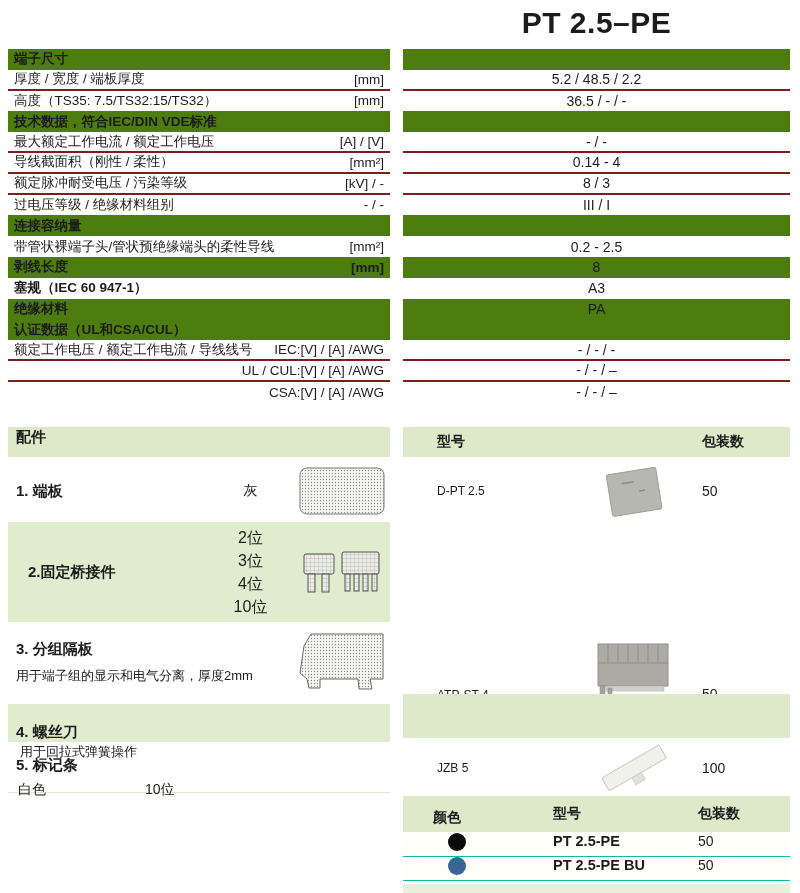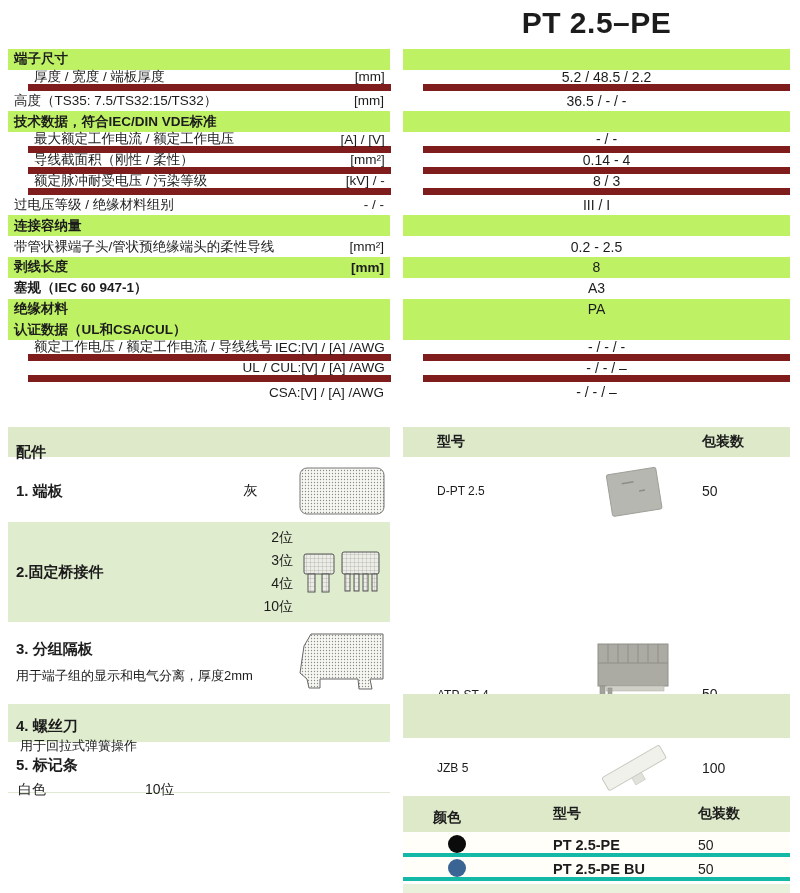--- a/index.html
+++ b/index.html
@@ -6,64 +6,64 @@
   body{width:800px;height:893px;background:#fff;font-family:"Liberation Sans","DejaVu Sans",sans-serif;color:#1c1c1c;}
   .page{position:relative;width:800px;height:893px;overflow:hidden;}
   .title{position:absolute;top:6px;left:403px;width:387px;text-align:center;font-size:30px;font-weight:bold;letter-spacing:.5px;}
   
   .spec{position:absolute;top:49px;left:8px;width:782px;}
   .row{display:flex;height:20.8px;box-sizing:border-box;}
   .lcell{width:382px;display:flex;justify-content:space-between;align-items:center;box-sizing:border-box;padding:0 6px;}
   .gap{width:13px;}
   .rcell{width:387px;display:flex;justify-content:center;align-items:center;font-size:14px;box-sizing:border-box;}
   .lbl,.unit{font-size:13.5px;white-space:nowrap;}
-  .sec .lcell,.sec .rcell{background:#bef264;}
+  .sec .lcell,.sec .rcell{background:#4d7c0f;}
   .sec .lbl,.sec .unit{font-weight:bold;}
   .bold .lbl{font-weight:bold;}
-  .bd .lcell,.bd .rcell{border-bottom:7px solid #7f1d1d;margin-left:20px;}
+  .bd .lcell,.bd .rcell{border-bottom:2px solid #7f1d1d;}
   
   .accbarL{position:absolute;left:8px;width:382px;background:#dde9c8;box-sizing:border-box;}
   .accbarR{position:absolute;left:403px;width:387px;background:#dde9c8;box-sizing:border-box;}
-  .acc-title{font-size:15px;font-weight:bold;padding:16px 0 0 8px;display:block;}
+  .acc-title{font-size:15px;font-weight:bold;padding:1px 0 0 8px;display:block;}
   .acc-headR{display:flex;align-items:center;}
   .acc-headR .hmodel{font-size:14px;font-weight:bold;padding-left:34px;flex:1;}
   .acc-headR .hpack{font-size:14px;font-weight:bold;width:88px;}
   .accL{position:absolute;left:8px;width:382px;box-sizing:border-box;}
   .accR{position:absolute;left:403px;width:387px;display:flex;align-items:center;box-sizing:border-box;}
   .green{background:#e0ecce;}
   .accL .iname{font-size:15px;font-weight:bold;}
   .accL .idesc{font-size:13px;}
   .r1{display:flex;align-items:center;}
   .r1 .iname{width:200px;padding-left:8px;box-sizing:border-box;}
   .r1 .mid{width:85px;text-align:center;font-size:14px;}
   .r1 .imgbox{width:97px;display:flex;justify-content:center;}
   .r2{display:flex;align-items:center;}
-  .r2 .txt{width:200px;padding-left:8px;box-sizing:border-box;}
+  .r2 .txt{width:200px;padding-left:20px;box-sizing:border-box;}
   .r2 .txt .idesc{margin-top:6px;}
-  .r2 .opts{width:85px;text-align:right;font-size:14px;line-height:23px;}
+  .r2 .opts{width:85px;text-align:center;font-size:16px;line-height:23px;}
   .r2 .imgbox{width:97px;display:flex;justify-content:center;}
   .r3{display:flex;align-items:center;}
   .r3 .txt{flex:1;padding-left:8px;box-sizing:border-box;}
   .r3 .txt .idesc{margin-top:8px;}
   .r3 .imgbox{width:100px;display:flex;justify-content:center;}
-  .r4 .iname{display:block;padding:13px 0 1px 8px;}
+  .r4 .iname{display:block;padding:19px 0 1px 8px;}
   .r4 .idesc{display:block;padding-left:12px;}
   .r5{border-bottom:1px solid #e0e8d2;}
   .r5 .iname{display:block;padding:3px 0 6px 8px;margin-top:8px;}
   .r5 .line2{display:flex;font-size:14px;padding-left:10px;}
   .r5 .line2 .c1{width:127px;}
   .accR .model{width:160px;padding-left:34px;font-size:12px;box-sizing:border-box;white-space:nowrap;}
   .accR .imgbox{flex:1;display:flex;justify-content:center;align-items:center;}
   .accR .pack{width:88px;font-size:14px;}
   
   .ordhead{position:absolute;left:403px;width:387px;top:796px;height:36px;background:#dde9c8;display:flex;align-items:center;box-sizing:border-box;}
   .ordhead .hc{width:150px;padding-left:30px;font-size:14px;font-weight:bold;box-sizing:border-box;margin-top:8px;}
   .ordhead .hm{width:145px;font-size:14px;font-weight:bold;}
   .ordhead .hp{flex:1;font-size:14px;font-weight:bold;}
-  .ordrow{position:absolute;left:403px;width:387px;height:24px;display:flex;align-items:flex-end;border-bottom:4px solid #14b8a6;box-sizing:border-box;background:#fffef9;}
+  .ordrow{position:absolute;left:403px;width:387px;height:24px;display:flex;align-items:flex-start;border-bottom:1px solid #14b8a6;box-sizing:border-box;background:#fffef9;}
   .ordrow .dotzone{width:150px;box-sizing:border-box;padding-left:45px;}
   .dot{display:block;width:18px;height:18px;border-radius:50%;}
   .ordrow .m{width:145px;font-size:14.5px;font-weight:bold;white-space:nowrap;}
   .ordrow .p{flex:1;font-size:14px;}
   .strip{position:absolute;left:403px;width:387px;top:884px;height:10px;background:#e9f1dc;}
   .defs{position:absolute;width:0;height:0;}
 </style>
 </head>
 <body>
 

